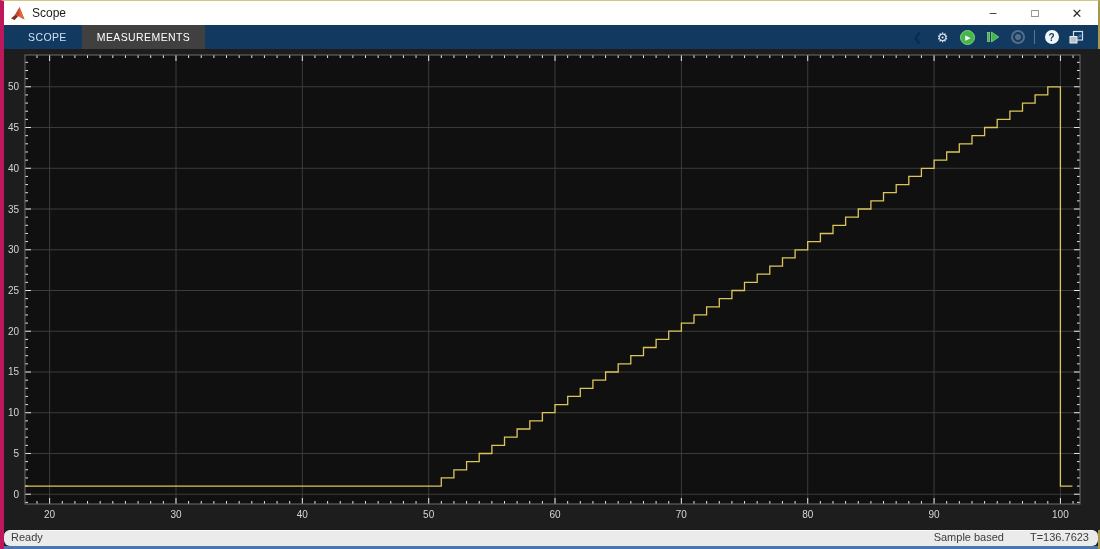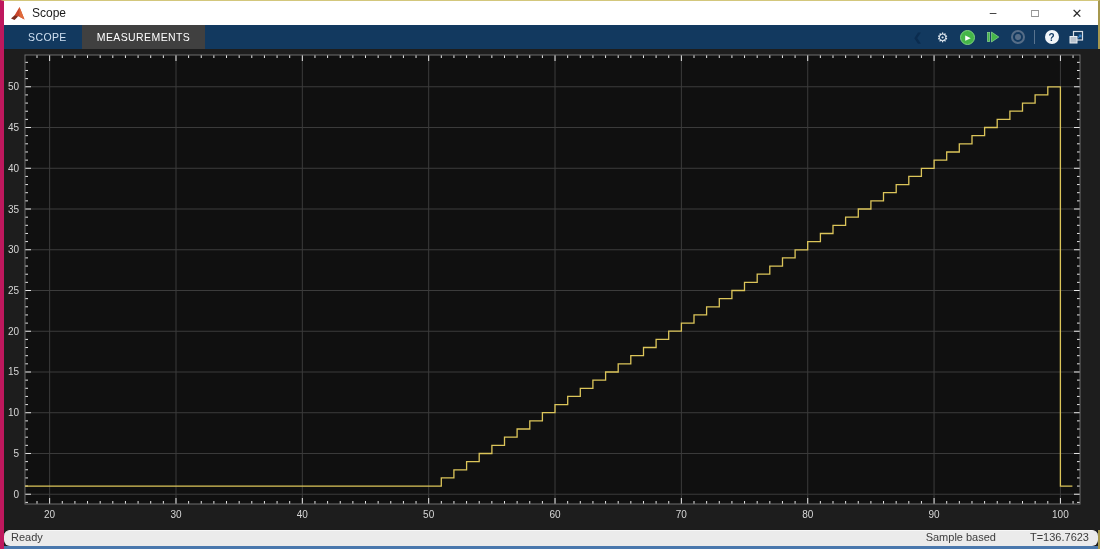--- a/index.html
+++ b/index.html
@@ -37,21 +37,21 @@
   .help-circle { width:14px; height:14px; border-radius:50%; background:#f2f6fa;
                  display:flex; align-items:center; justify-content:center;
                  font-size:10px; font-weight:bold; color:#123a63; }
   
   .figure { flex:1 1 auto; position:relative; background:#1d1d1d; }
   .figure svg { position:absolute; left:0; top:0; }
   
   .statusbar { height:16px; flex:0 0 16px; background:#ebebeb; border-top:1px solid #f7f7f7;
                display:flex; align-items:flex-start; font-size:11px; color:#3c3c3c;border-radius:6px; }
   .status-left { padding-left:7px; }
-  .status-right { margin-left:auto; display:flex; gap:34px; padding-right:9px; }
+  .status-right { margin-left:auto; display:flex; gap:26px; padding-right:9px; }
   .bottom-edge { height:3px; flex:0 0 3px; background:#4a78ad; }
 </style>
 </head>
 <body>
 
 <div class="window">
 
   <div class="titlebar">
     <svg class="app-icon" viewBox="0 0 14 13">
       <polygon points="0,11.5 4.5,7.5 7,9.5 3.5,13" fill="#7d2e20"></polygon>

